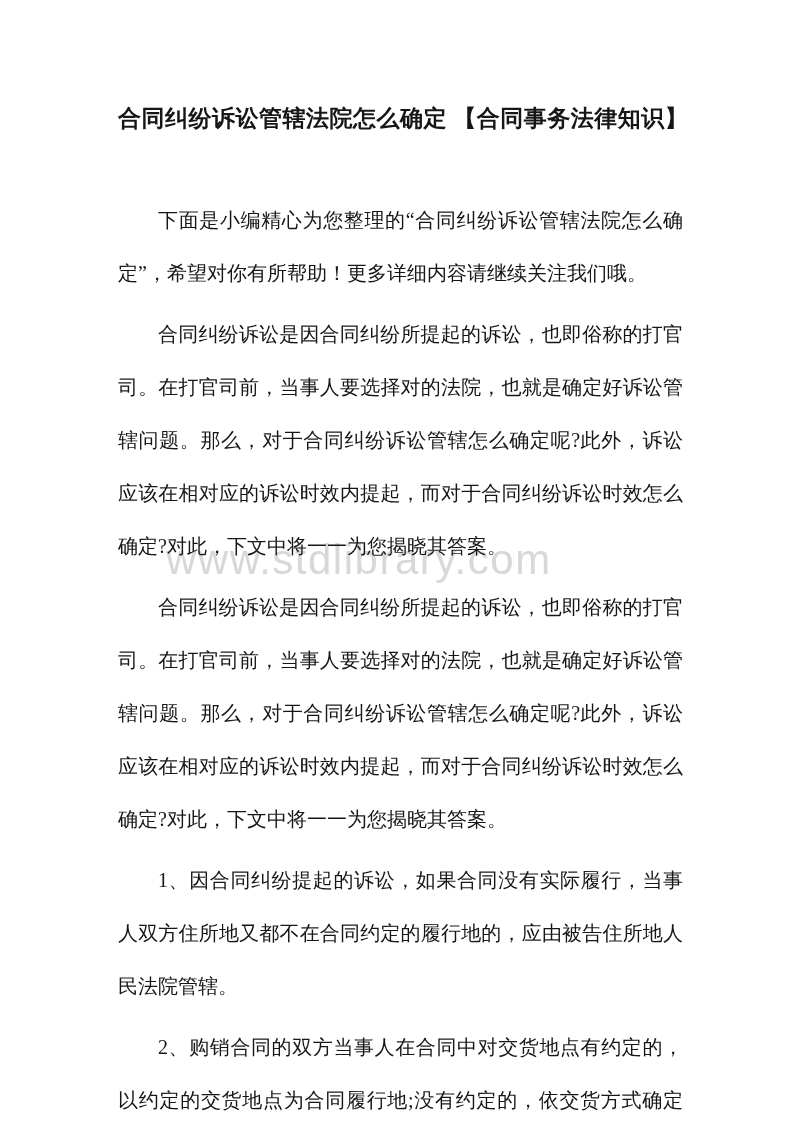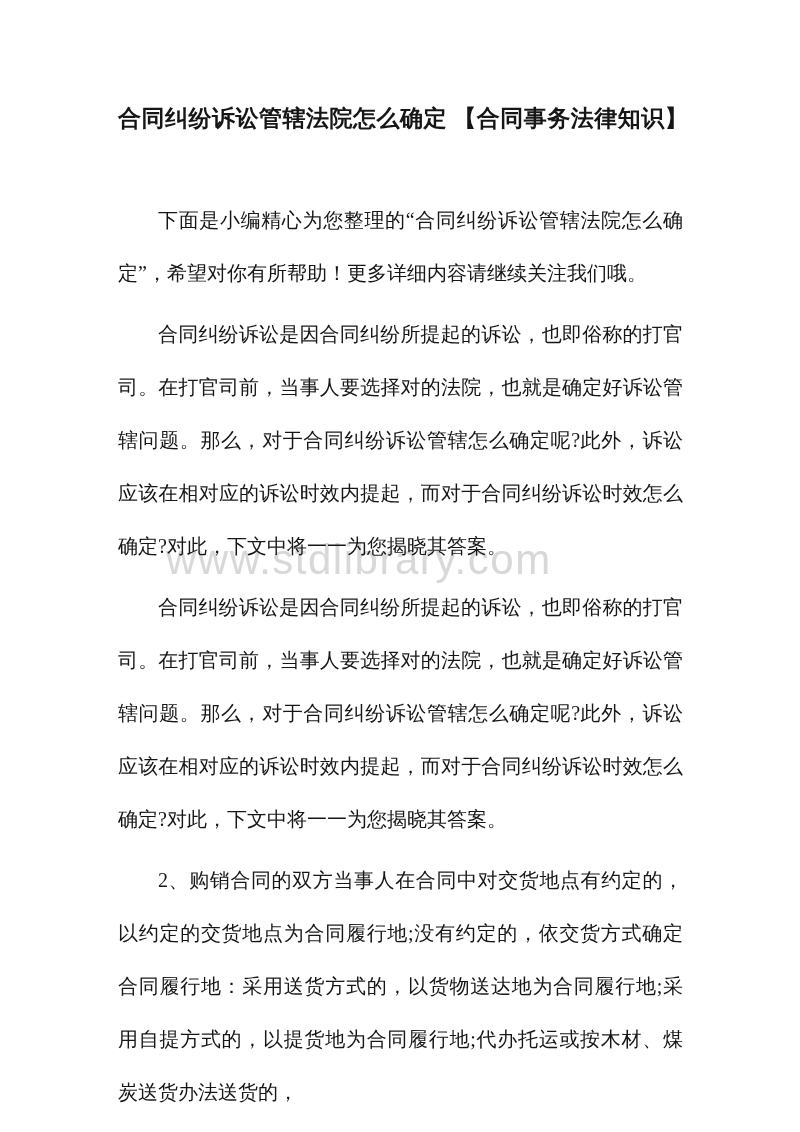--- a/index.html
+++ b/index.html
@@ -63,17 +63,18 @@
 
     <h1 class="doc-title">合同纠纷诉讼管辖法院怎么确定 【合同事务法律知识】</h1>
 
     <p class="para">下面是小编精心为您整理的“合同纠纷诉讼管辖法院怎么确定”，希望对你有所帮助！更多详细内容请继续关注我们哦。</p>
 
     <p class="para">合同纠纷诉讼是因合同纠纷所提起的诉讼，也即俗称的打官司。在打官司前，当事人要选择对的法院，也就是确定好诉讼管辖问题。那么，对于合同纠纷诉讼管辖怎么确定呢?此外，诉讼应该在相对应的诉讼时效内提起，而对于合同纠纷诉讼时效怎么确定?对此，下文中将一一为您揭晓其答案。</p>
 
     <p class="para">合同纠纷诉讼是因合同纠纷所提起的诉讼，也即俗称的打官司。在打官司前，当事人要选择对的法院，也就是确定好诉讼管辖问题。那么，对于合同纠纷诉讼管辖怎么确定呢?此外，诉讼应该在相对应的诉讼时效内提起，而对于合同纠纷诉讼时效怎么确定?对此，下文中将一一为您揭晓其答案。</p>
 
 
+    <p class="para">1、因合同纠纷提起的诉讼，如果合同没有实际履行，当事人双方住所地又都不在合同约定的履行地的，应由被告住所地人民法院管辖。</p>
 
     <p class="para">2、购销合同的双方当事人在合同中对交货地点有约定的，以约定的交货地点为合同履行地;没有约定的，依交货方式确定合同履行地：采用送货方式的，以货物送达地为合同履行地;采用自提方式的，以提货地为合同履行地;代办托运或按木材、煤炭送货办法送货的，</p>
 
   </div>
 </div>
 
 </body></html>

